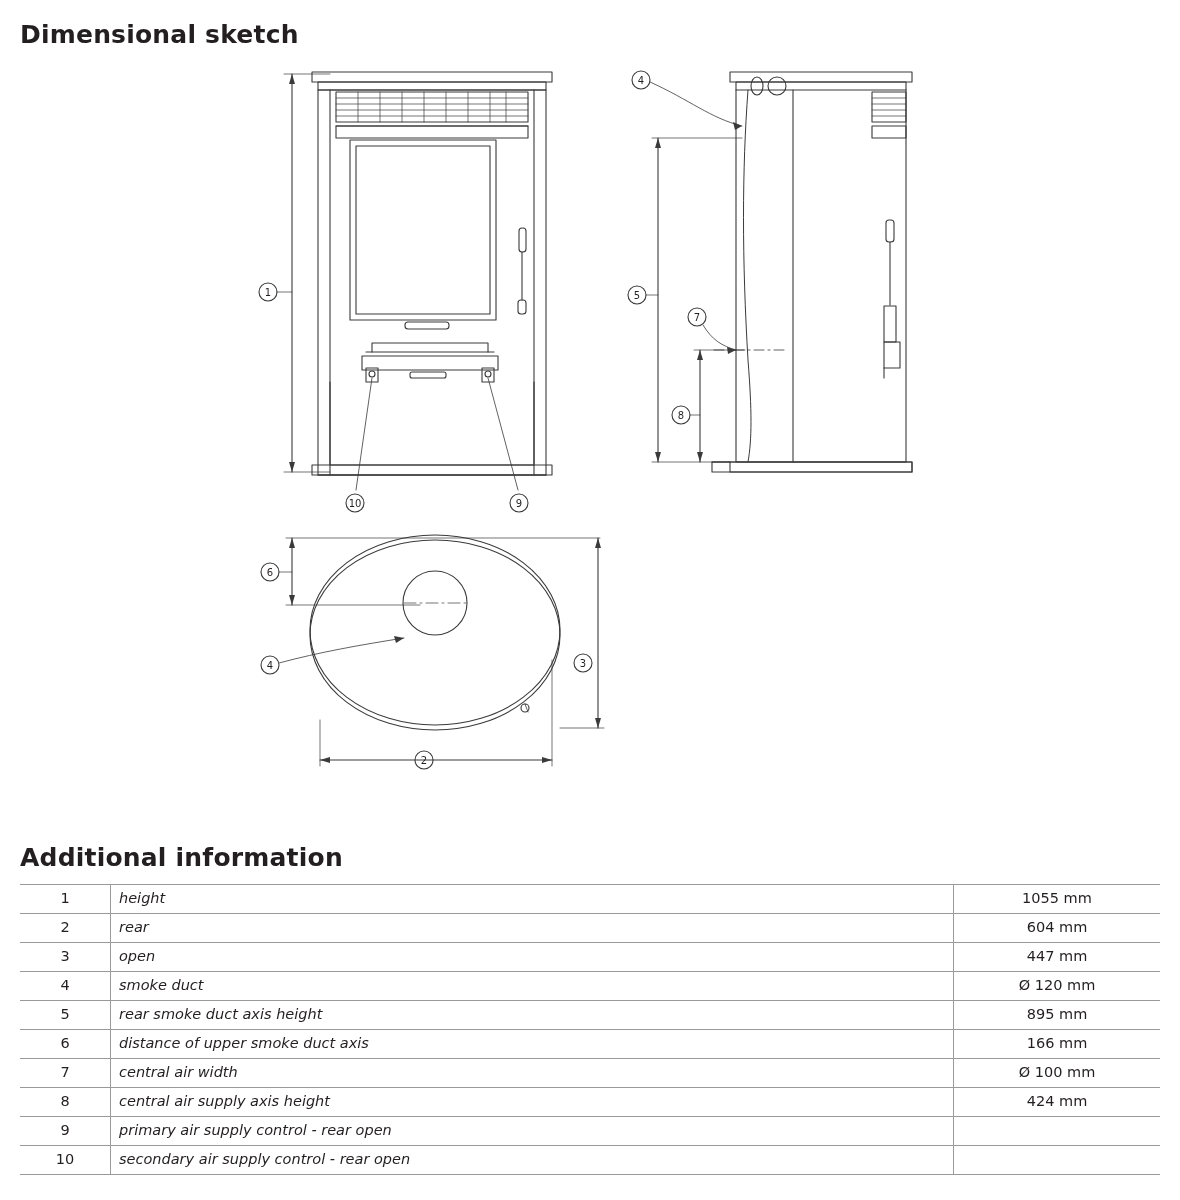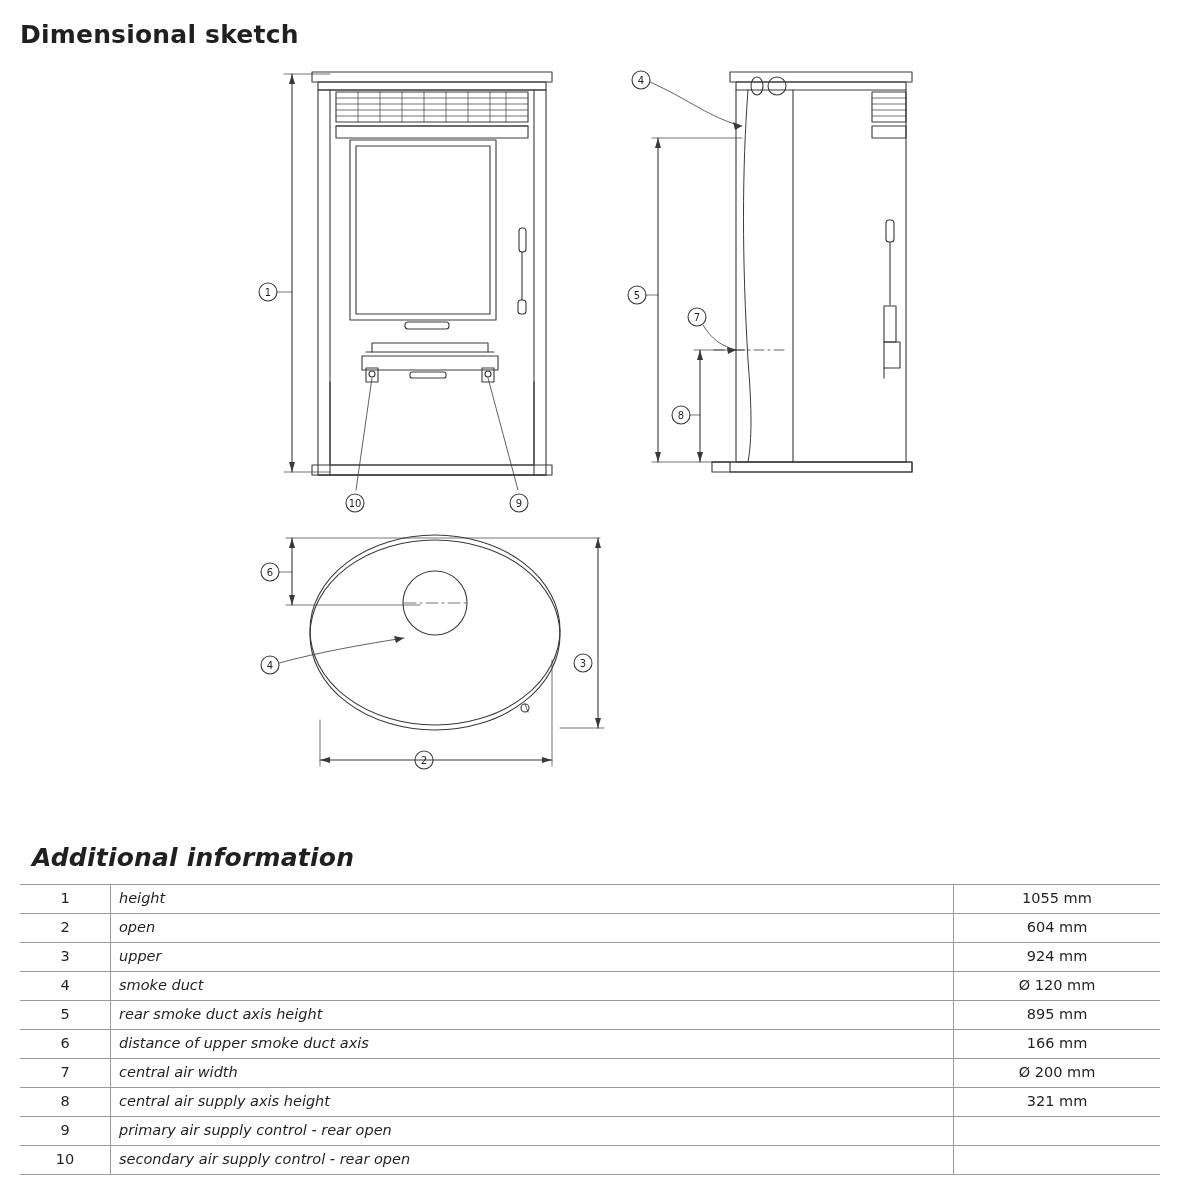--- a/index.html
+++ b/index.html
@@ -22,21 +22,21 @@
   }
   h1.section-title {
     position: absolute;
     font-size: 25px;
     font-weight: bold;
     letter-spacing: 0.2px;
     margin: 0;
     color: #231f20;
   }
   #title-dimensional { left: 20px; top: 20px; }
-  #title-additional  { left: 32px; top: 843px; font-style: italic; }
+  #title-additional  { left: 20px; top: 843px; }
 
   .sketch-area {
     position: absolute;
     left: 0;
     top: 60px;
     width: 1180px;
     height: 760px;
   }
   .sketch-area svg { display: block; }
 
@@ -260,52 +260,52 @@
 
   <table class="info-table">
     <tbody>
       <tr>
         <td class="num">1</td>
         <td class="label">height</td>
         <td class="value">1055 mm</td>
       </tr>
       <tr>
         <td class="num">2</td>
+        <td class="label">rear</td>
+        <td class="value">604 mm</td>
+      </tr>
+      <tr>
+        <td class="num">3</td>
         <td class="label">open</td>
-        <td class="value">604 mm</td>
-      </tr>
-      <tr>
-        <td class="num">3</td>
-        <td class="label">upper</td>
-        <td class="value">924 mm</td>
+        <td class="value">447 mm</td>
       </tr>
       <tr>
         <td class="num">4</td>
         <td class="label">smoke duct</td>
         <td class="value">Ø 120 mm</td>
       </tr>
       <tr>
         <td class="num">5</td>
         <td class="label">rear smoke duct axis height</td>
         <td class="value">895 mm</td>
       </tr>
       <tr>
         <td class="num">6</td>
         <td class="label">distance of upper smoke duct axis</td>
         <td class="value">166 mm</td>
       </tr>
       <tr>
         <td class="num">7</td>
         <td class="label">central air width</td>
-        <td class="value">Ø 200 mm</td>
+        <td class="value">Ø 100 mm</td>
       </tr>
       <tr>
         <td class="num">8</td>
         <td class="label">central air supply axis height</td>
-        <td class="value">321 mm</td>
+        <td class="value">424 mm</td>
       </tr>
       <tr>
         <td class="num">9</td>
         <td class="label">primary air supply control - rear open</td>
         <td class="value"></td>
       </tr>
       <tr>
         <td class="num">10</td>
         <td class="label">secondary air supply control - rear open</td>
         <td class="value"></td>

